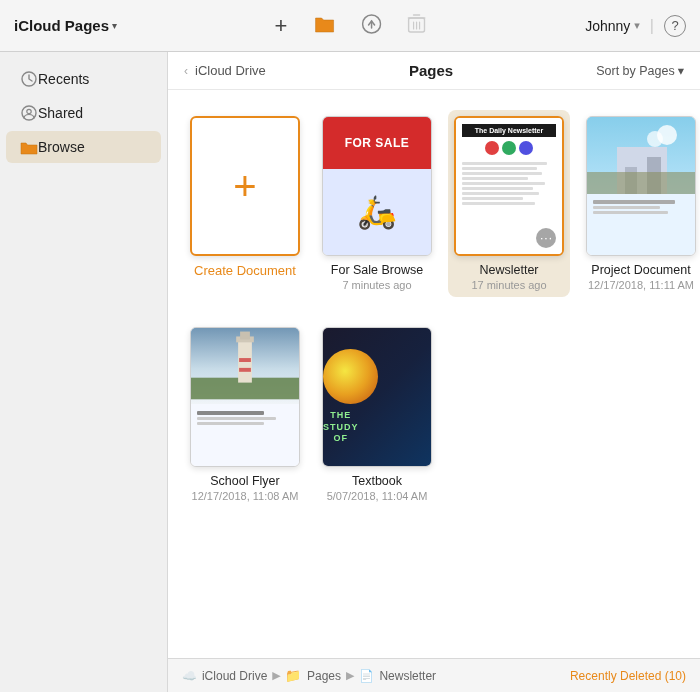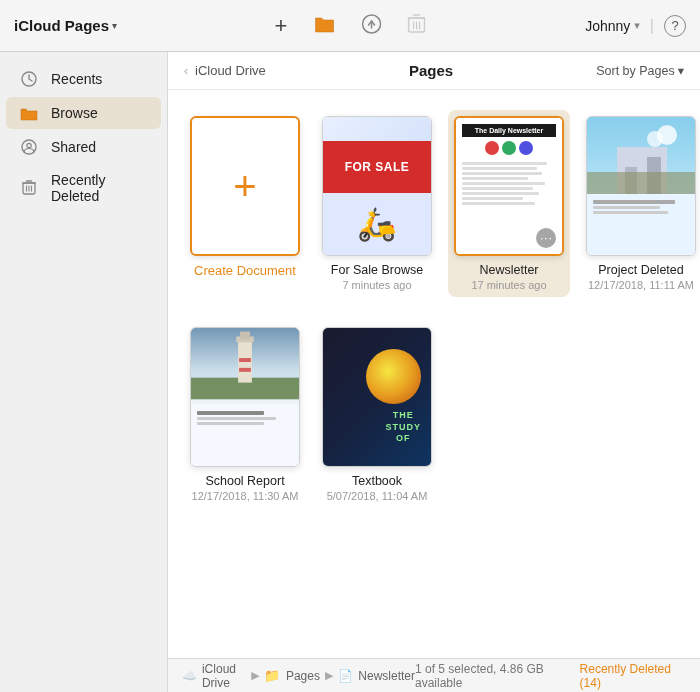--- a/index.html
+++ b/index.html
@@ -102,21 +102,21 @@
       background: #f0f0f0;
       border-right: 1px solid #d8d8d8;
       padding: 10px 0;
       flex-shrink: 0;
       display: flex;
       flex-direction: column;
     }
     .sidebar-item {
       display: flex;
       align-items: center;
-      gap: 13px;
+      gap: 0;
       padding: 7px 14px;
       cursor: pointer;
       border-radius: 6px;
       margin: 1px 6px;
       font-size: 14px;
       color: #222;
     }
     .sidebar-item.active {
       background: #e8e0d0;
       color: #222;
@@ -241,21 +241,20 @@
       position: relative;
       display: flex;
       flex-direction: column;
     }
     .for-sale-red-top {
       background: #d42b2b;
       height: 38%;
       display: flex;
       align-items: center;
       justify-content: center;
-      margin-top: 24px;
     }
     .for-sale-text {
       color: white;
       font-size: 12px;
       font-weight: 700;
       letter-spacing: 0.5px;
     }
     .for-sale-img-area {
       flex: 1;
       display: flex;
@@ -329,23 +328,22 @@
     }
     .school-body { padding: 5px 6px; }
     .sr-line { height: 3px; background: #ccc; margin: 2px 0; border-radius: 1px; }
     .sr-title { height: 4px; background: #888; margin: 2px 0; border-radius: 1px; width: 70%; }
 
     .textbook-thumb {
       background: linear-gradient(135deg, #1a1a2e 0%, #16213e 50%, #0f3460 100%);
       width: 100%; height: 100%;
       display: flex;
       flex-direction: column;
-      align-items: flex-end;
-      justify-content: center;
-      padding: 10px;
+      align-items: flex-start;
+      justify-content: center;
       position: relative;
     }
     .tb-circle {
       width: 55px; height: 55px;
       border-radius: 50%;
       background: radial-gradient(circle at 40% 40%, #f5e642, #e8a020, #c05010);
       margin-bottom: 6px;
     }
     .tb-text {
       color: #90ee90;
@@ -464,50 +462,37 @@
   <div class="sidebar">
     <div class="sidebar-item">
       <div class="sidebar-icon">
         <svg width="16" height="16" viewBox="0 0 16 16" fill="none">
           <circle cx="8" cy="8" r="7" stroke="#888" stroke-width="1.4" fill="none"></circle>
           <polyline points="8,4 8,8 11,10" stroke="#888" stroke-width="1.4" stroke-linecap="round" fill="none"></polyline>
         </svg>
       </div>
       <span class="sidebar-label">Recents</span>
     </div>
-    <div class="sidebar-item active">
-      <div class="sidebar-icon">
-        <svg width="18" height="15" viewBox="0 0 18 15" fill="none">
-          <path d="M1 3h5l1.5 2H17v9H1V3z" fill="#e8891a" stroke="#c07010" stroke-width="0.5"></path>
-        </svg>
-      </div>
-      <span class="sidebar-label">Browse</span>
-    </div>
     <div class="sidebar-item">
       <div class="sidebar-icon">
         <svg width="16" height="16" viewBox="0 0 16 16" fill="none">
           <circle cx="8" cy="8" r="7" stroke="#888" stroke-width="1.4" fill="none"></circle>
           <circle cx="8" cy="6.5" r="2.2" stroke="#888" stroke-width="1.2" fill="none"></circle>
           <path d="M3 13.5c0-2.5 2-4 5-4s5 1.5 5 4" stroke="#888" stroke-width="1.2" fill="none"></path>
         </svg>
       </div>
       <span class="sidebar-label">Shared</span>
     </div>
-    <div class="sidebar-item">
+    <div class="sidebar-item active">
       <div class="sidebar-icon">
-        <svg width="14" height="16" viewBox="0 0 14 16" fill="none">
-          <rect x="1" y="3" width="12" height="11" rx="1.5" stroke="#888" stroke-width="1.3" fill="none"></rect>
-          <line x1="0" y1="3" x2="14" y2="3" stroke="#888" stroke-width="1.3"></line>
-          <line x1="4.5" y1="1" x2="9.5" y2="1" stroke="#888" stroke-width="1.3" stroke-linecap="round"></line>
-          <line x1="4.5" y1="6" x2="4.5" y2="11" stroke="#888" stroke-width="1.1" stroke-linecap="round"></line>
-          <line x1="7" y1="6" x2="7" y2="11" stroke="#888" stroke-width="1.1" stroke-linecap="round"></line>
-          <line x1="9.5" y1="6" x2="9.5" y2="11" stroke="#888" stroke-width="1.1" stroke-linecap="round"></line>
+        <svg width="18" height="15" viewBox="0 0 18 15" fill="none">
+          <path d="M1 3h5l1.5 2H17v9H1V3z" fill="#e8891a" stroke="#c07010" stroke-width="0.5"></path>
         </svg>
       </div>
-      <span class="sidebar-label">Recently Deleted</span>
+      <span class="sidebar-label">Browse</span>
     </div>
   </div>
 
   <div class="content-area">
 
     <div class="content-header">
       <div class="breadcrumb">
         <span class="breadcrumb-arrow">‹</span>
         <span class="breadcrumb-text" style="color:#555;">iCloud Drive</span>
       </div>
@@ -590,21 +575,21 @@
                 <circle cx="68" cy="22" r="8" fill="white" opacity="0.7"></circle>
               </svg>
             </div>
             <div class="project-body">
               <div class="proj-line" style="width:85%;background:#aaa;height:4px;"></div>
               <div class="proj-line" style="width:70%;"></div>
               <div class="proj-line" style="width:78%;"></div>
             </div>
           </div>
         </div>
-        <span class="doc-name">Project Deleted</span>
+        <span class="doc-name">Project Document</span>
         <span class="doc-date">12/17/2018, 11:11 AM</span>
       </div>
 
       <div class="doc-item">
         <div class="doc-thumbnail">
           <div class="school-report-thumb">
             <div class="school-img">
               <svg width="110" height="77" viewBox="0 0 110 77" xmlns="http://www.w3.org/2000/svg">
                 <defs>
                   <linearGradient id="schoolsky" x1="0" y1="0" x2="0" y2="1">
@@ -623,22 +608,22 @@
                 <rect x="49" y="45" width="12" height="4" fill="#d04040" opacity="0.8"></rect>
               </svg>
             </div>
             <div class="school-body">
               <div class="sr-title"></div>
               <div class="sr-line" style="width:82%;"></div>
               <div class="sr-line" style="width:70%;"></div>
             </div>
           </div>
         </div>
-        <span class="doc-name">School Report</span>
-        <span class="doc-date">12/17/2018, 11:30 AM</span>
+        <span class="doc-name">School Flyer</span>
+        <span class="doc-date">12/17/2018, 11:08 AM</span>
       </div>
 
       <div class="doc-item">
         <div class="doc-thumbnail">
           <div class="textbook-thumb">
             <div class="tb-circle"></div>
             <div class="tb-text">THE<br>STUDY<br>OF</div>
           </div>
         </div>
         <span class="doc-name">Textbook</span>
@@ -651,18 +636,17 @@
       <div class="status-breadcrumb">
         <span>☁️</span>
         <span>iCloud Drive</span>
         <span class="status-sep">▶</span>
         <span style="color:#4d9de0;font-size:13px;">📁</span>
         <span>Pages</span>
         <span class="status-sep">▶</span>
         <span style="font-size:12px;">📄</span>
         <span>Newsletter</span>
       </div>
-      <span class="status-info">1 of 5 selected, 4.86 GB available</span>
-      <span class="status-recently-deleted">Recently Deleted (14)</span>
+      <span class="status-recently-deleted">Recently Deleted (10)</span>
     </div>
   </div>
 
 </div>
 
 </body></html>

